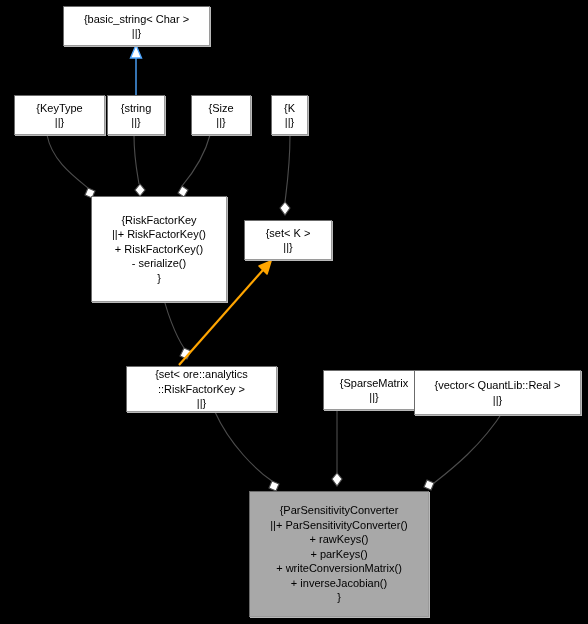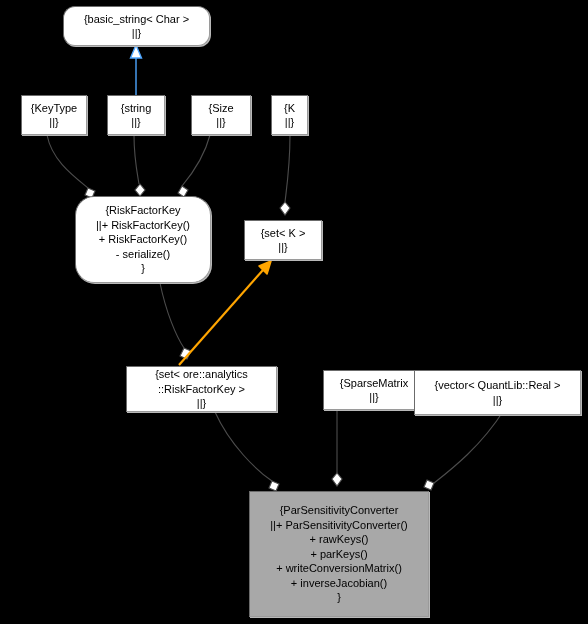--- a/index.html
+++ b/index.html
@@ -66,54 +66,54 @@
       <path d="M337,410 C337,440 337,460 337,473" fill="none" stroke="#4d4d4d" stroke-width="1.1"></path>
       <polygon points="337,473 342,479 337,486 332,479" fill="#ffffff" stroke="#4d4d4d" stroke-width="1.1"></polygon>
     </g>
 
     <g>
       <path d="M504,410 C480,448 448,472 434,483" fill="none" stroke="#4d4d4d" stroke-width="1.1"></path>
       <polygon points="434,483 431,490 424,487 427,480" fill="#ffffff" stroke="#4d4d4d" stroke-width="1.1"></polygon>
     </g>
   </svg>
 
-  <div class="node" style="left:63px;top:6px;width:147px;height:40px;border-radius:12px;">
+  <div class="node" style="left:63px;top:6px;width:147px;height:40px;">
     <span class="ln">{basic_string&lt; Char &gt;</span>
     <span class="ln">||}</span>
   </div>
 
-  <div class="node" style="left:21px;top:95px;width:66px;height:40px;align-items:center;">
+  <div class="node" style="left:14px;top:95px;width:91px;height:40px;align-items:center;">
     <span class="ln">{KeyType</span>
     <span class="ln">||}</span>
   </div>
 
   <div class="node" style="left:107px;top:95px;width:58px;height:40px;">
     <span class="ln">{string</span>
     <span class="ln">||}</span>
   </div>
 
   <div class="node" style="left:191px;top:95px;width:60px;height:40px;">
     <span class="ln">{Size</span>
     <span class="ln">||}</span>
   </div>
 
   <div class="node" style="left:271px;top:95px;width:37px;height:40px;">
     <span class="ln">{K</span>
     <span class="ln">||}</span>
   </div>
 
-  <div class="node" style="left:75px;top:196px;width:136px;height:87px;border-radius:19px;">
+  <div class="node" style="left:91px;top:196px;width:136px;height:106px;">
     <span class="ln">{RiskFactorKey</span>
     <span class="ln">||+ RiskFactorKey()</span>
     <span class="ln">+ RiskFactorKey()</span>
     <span class="ln">- serialize()</span>
     <span class="ln">}</span>
   </div>
 
-  <div class="node" style="left:244px;top:220px;width:78px;height:40px;">
+  <div class="node" style="left:244px;top:220px;width:88px;height:40px;">
     <span class="ln">{set&lt; K &gt;</span>
     <span class="ln">||}</span>
   </div>
 
   <div class="node" style="left:126px;top:366px;width:151px;height:46px;">
     <span class="ln">{set&lt; ore::analytics</span>
     <span class="ln">::RiskFactorKey &gt;</span>
     <span class="ln">||}</span>
   </div>
 

